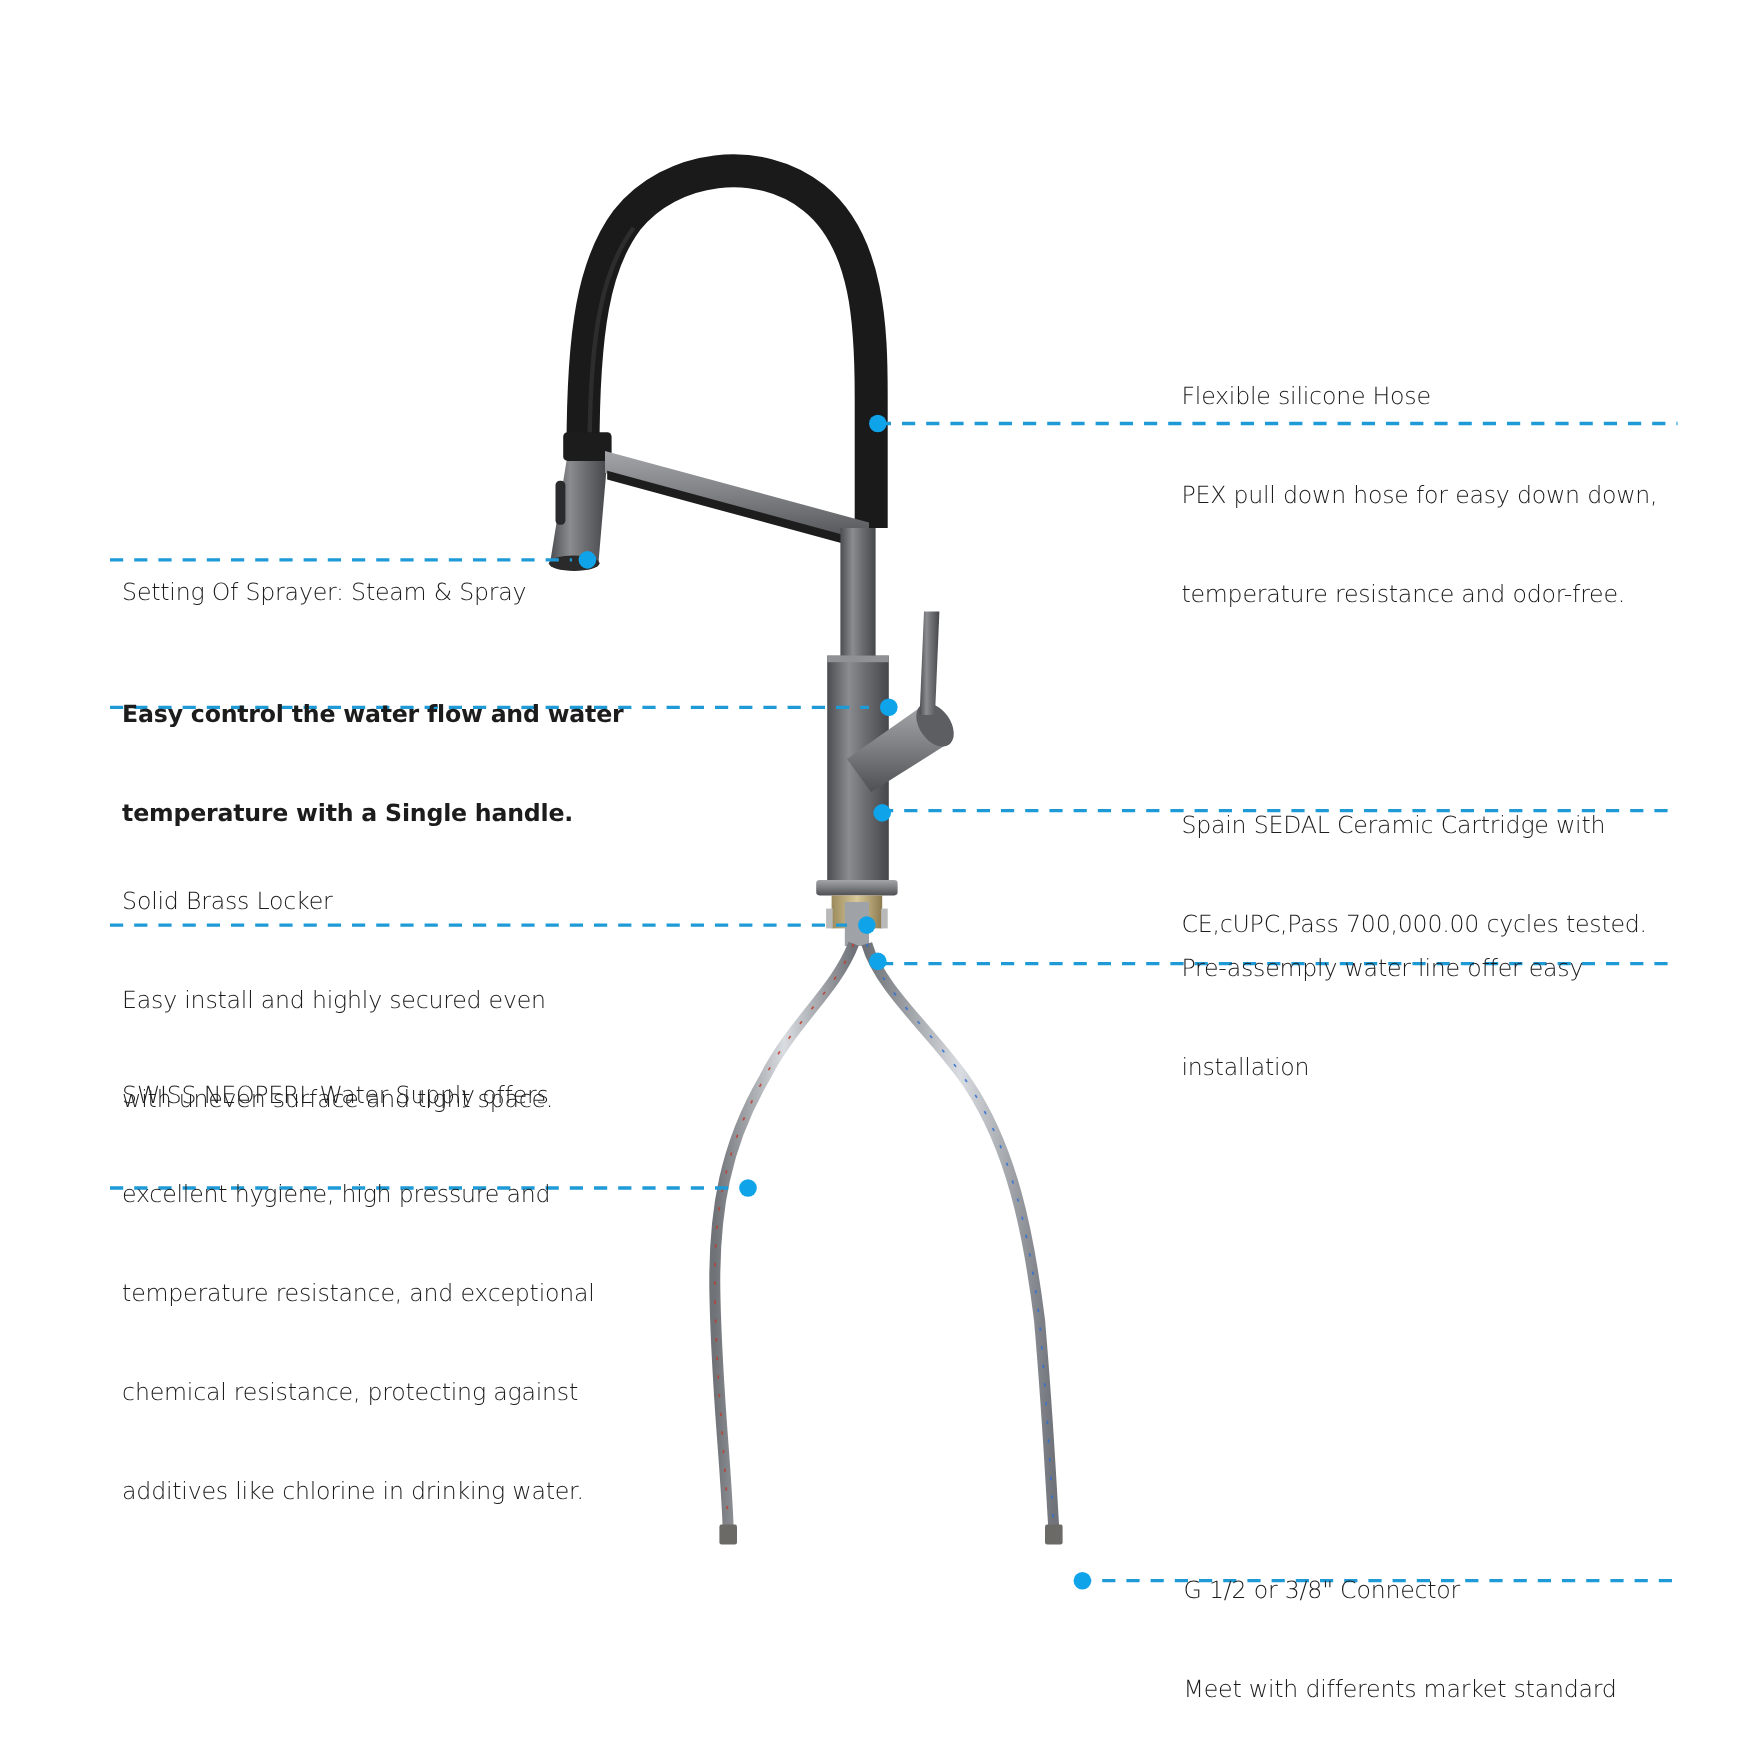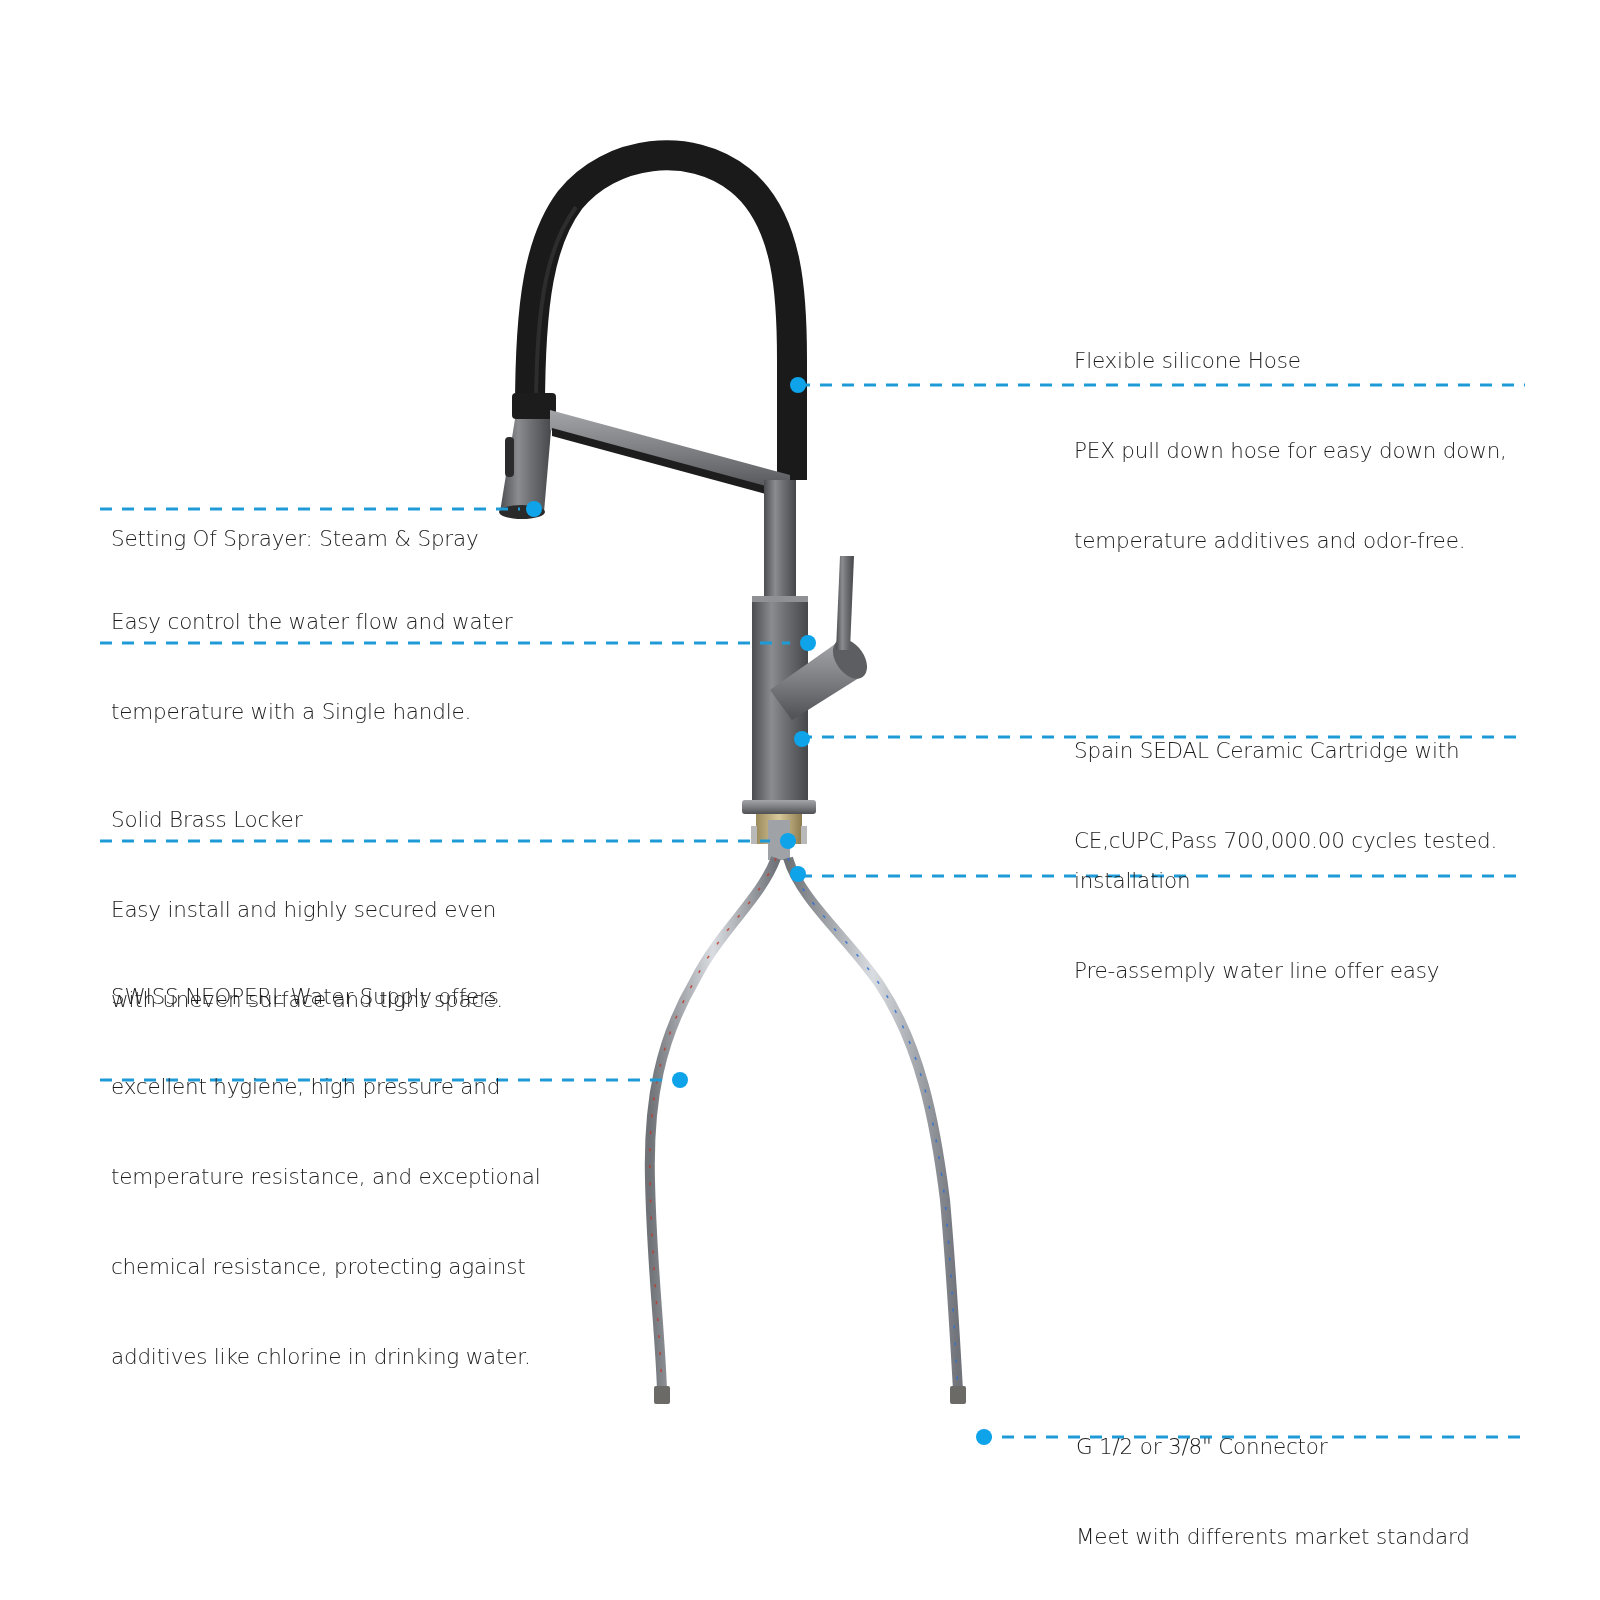--- a/index.html
+++ b/index.html
@@ -107,46 +107,46 @@
       <circle cx="788" cy="841" r="8"></circle>
       <circle cx="798" cy="874" r="8"></circle>
       <circle cx="680" cy="1080" r="8"></circle>
       <circle cx="984" cy="1437" r="8"></circle>
     </g>
   </svg>
 
   <div class="label" style="left:1074px; top:286px;">
     <span class="line">Flexible silicone Hose</span>
     <span class="line">PEX pull down hose for easy down down,</span>
-    <span class="line">temperature additives and odor-free.</span>
+    <span class="line">temperature resistance and odor-free.</span>
   </div>
 
   <div class="label" style="left:111px; top:464px;">
     <span class="line">Setting Of Sprayer: Steam &amp; Spray</span>
   </div>
 
-  <div class="label" style="left:111px; top:547px;">
+  <div class="label" style="left:111px; top:575px;font-weight:bold;">
     <span class="line">Easy control the water flow and water</span>
     <span class="line">temperature with a Single handle.</span>
   </div>
 
   <div class="label" style="left:1074px; top:676px;">
     <span class="line">Spain SEDAL Ceramic Cartridge with</span>
     <span class="line">CE,cUPC,Pass 700,000.00 cycles tested.</span>
   </div>
 
   <div class="label" style="left:111px; top:745px;">
     <span class="line">Solid Brass Locker</span>
     <span class="line">Easy install and highly secured even</span>
     <span class="line">with uneven surface and tight space.</span>
   </div>
 
   <div class="label" style="left:1074px; top:806px;">
+    <span class="line">Pre-assemply water line offer easy</span>
     <span class="line">installation</span>
-    <span class="line">Pre-assemply water line offer easy</span>
   </div>
 
   <div class="label" style="left:111px; top:922px;">
     <span class="line">SWISS NEOPERL Water Supply offers</span>
     <span class="line">excellent hygiene, high pressure and</span>
     <span class="line">temperature resistance, and exceptional</span>
     <span class="line">chemical resistance, protecting against</span>
     <span class="line">additives like chlorine in drinking water.</span>
   </div>
 

